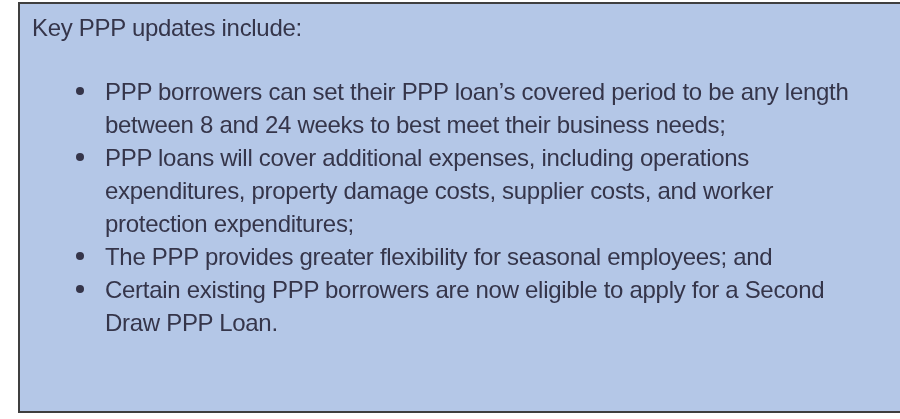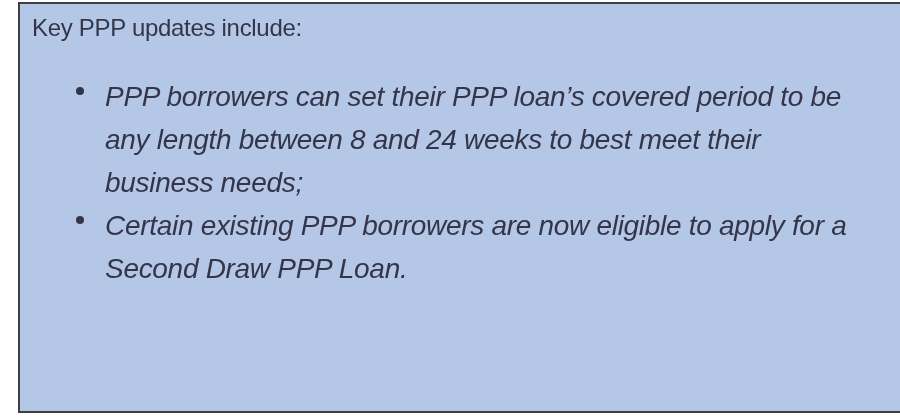--- a/index.html
+++ b/index.html
@@ -30,25 +30,24 @@
     letter-spacing: -0.3px;
     line-height: 33px;
   }
   .bullet-list {
     margin: 31px 0 0 0;
     padding: 0 60px 0 85px;
     list-style: none;
   }
   .bullet-list li {
     position: relative;
-    font-size: 28px;
+    font-size: 24px;
     font-weight: 500;
     letter-spacing: -0.3px;
-    line-height: 43px;
-    font-style: italic;
+    line-height: 33px;
   }
   .bullet-list li .bullet-dot {
     position: absolute;
     left: -29px;
     top: 12px;
     width: 8px;
     height: 8px;
     border-radius: 50%;
     background: #35354a;
   }
@@ -59,16 +58,24 @@
 <div class="callout">
   <p class="heading">Key PPP updates include:</p>
 
   <ul class="bullet-list">
     <li>
       <span class="bullet-dot"></span>
       <span>PPP borrowers can set their PPP loan’s covered period to be any length between 8 and 24 weeks to best meet their business needs;</span>
     </li>
     <li>
       <span class="bullet-dot"></span>
+      <span>PPP loans will cover additional expenses, including operations expenditures, property damage costs, supplier costs, and worker protection expenditures;</span>
+    </li>
+    <li>
+      <span class="bullet-dot"></span>
+      <span>The PPP provides greater flexibility for seasonal employees; and</span>
+    </li>
+    <li>
+      <span class="bullet-dot"></span>
       <span>Certain existing PPP borrowers are now eligible to apply for a Second Draw PPP Loan.</span>
     </li>
   </ul>
 </div>
 
 </body></html>

